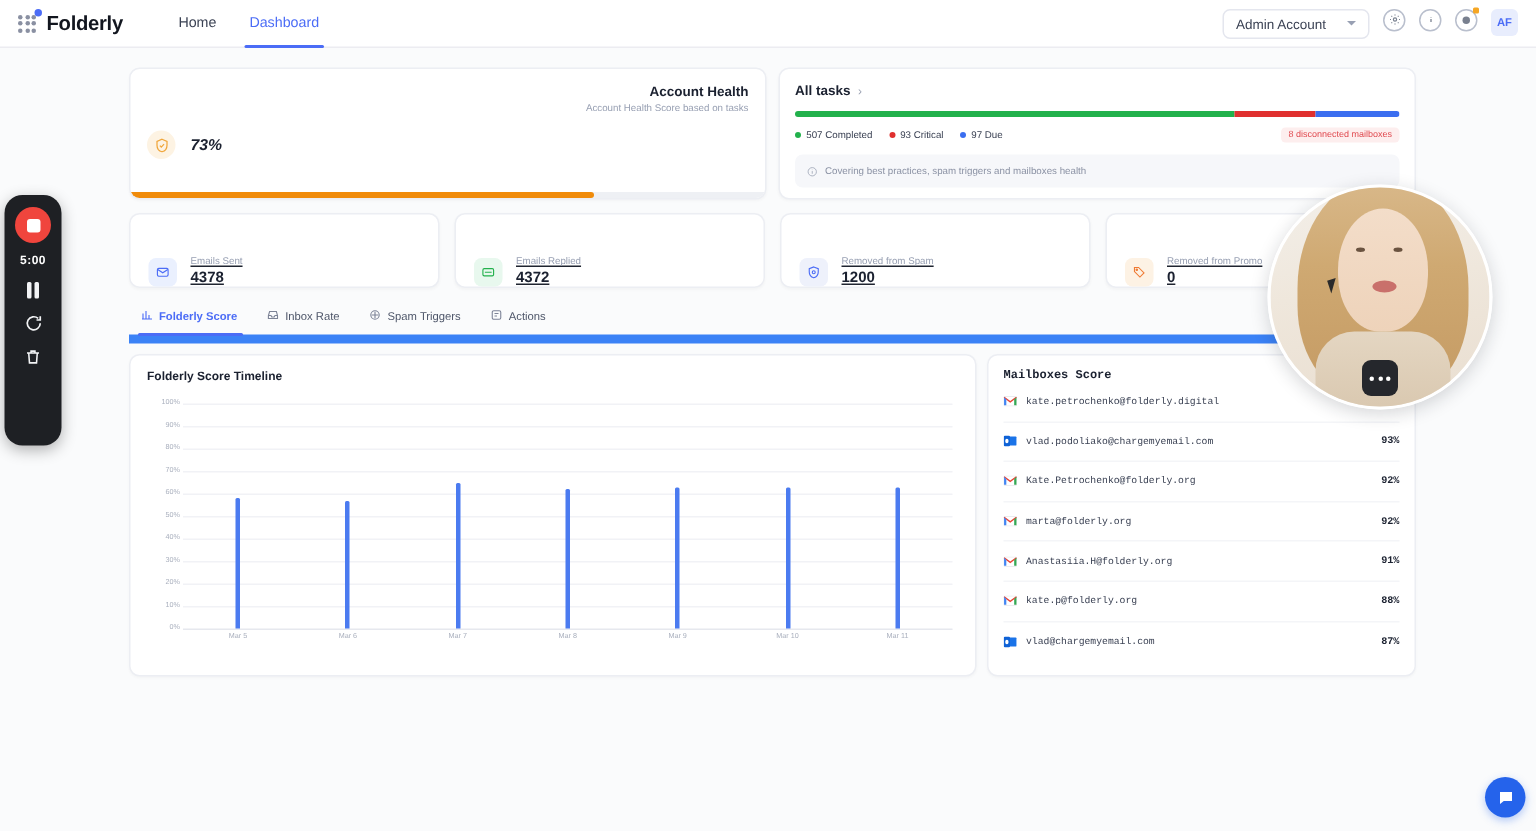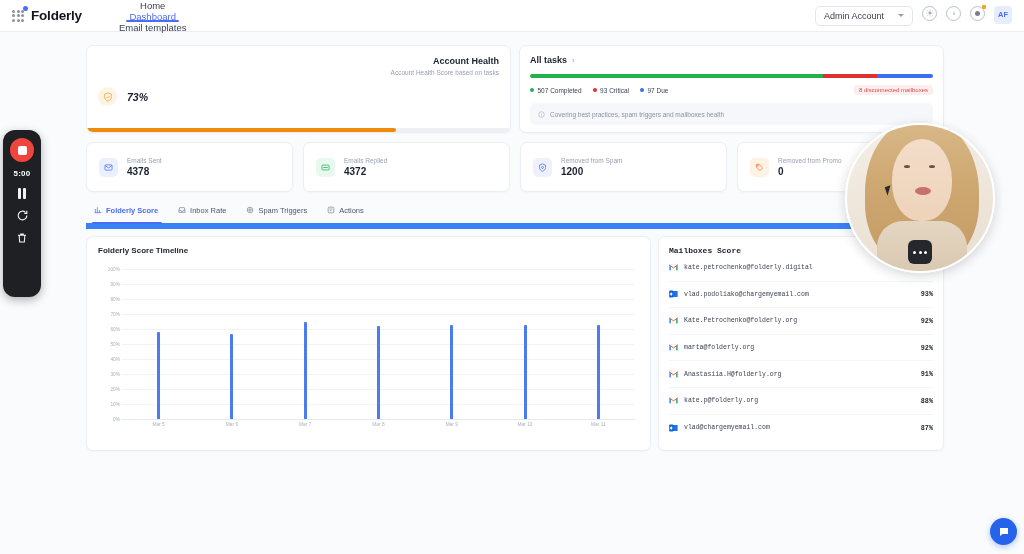--- a/index.html
+++ b/index.html
@@ -18,21 +18,21 @@
     background: #ffffff; border-bottom: 1px solid #ececf1;
     display: flex; align-items: center; padding: 0 12px;
   }
   .grid-icon { width: 12px; height: 12px; display: grid;
     grid-template-columns: repeat(3,1fr); grid-template-rows: repeat(3,1fr);
     gap: 1.5px; margin-right: 7px; position: relative; }
   .grid-icon i { background: #8a90a2; border-radius: 50%; display:block; }
   .grid-icon::after { content:""; position:absolute; top:-4px; right:-4px;
     width:5px; height:5px; background:#4b6cf6; border-radius:50%; }
   .brand { font-size: 13.5px; font-weight: 700; letter-spacing: -0.2px; color: #12161f; }
-  .nav { display: flex; align-items: center; margin-left: 26px; height: 32px; flex-direction: column; }
+  .nav { display: flex; align-items: center; margin-left: 26px; height: 32px; }
   .nav-item { font-size: 9.5px; color: #3b4254; padding: 0 11px; height: 32px;
     display: flex; align-items: center; cursor: pointer; position: relative; }
   .nav-item.active { color: #4b6cf6; }
   .nav-item.active::after { content:""; position:absolute; left:8px; right:8px;
     bottom:0; height:2px; background:#4b6cf6; border-radius:1px; }
   .topbar-right { margin-left: auto; display: flex; align-items: flex-start; gap: 9px; }
   .acct-select { display:flex; align-items:center; gap:14px; border:1px solid #e4e6ee;
     border-radius: 5px; padding: 4px 8px; font-size: 9px; color:#3b4254; background:#fff;
     cursor: pointer; }
   .chev { width:0;height:0;border-left:3px solid transparent;border-right:3px solid transparent;
@@ -70,21 +70,21 @@
   .lg{display:flex;align-items:center;gap:3.5px;font-size:6.5px;color:#3b4254;}
   .lg .dot{width:4px;height:4px;border-radius:50%;}
   .at-warn{margin-left:auto;font-size:6px;color:#e0494f;background:#fdeeee;
     border-radius:3px;padding:2px 5px;white-space:nowrap;}
   .at-note{margin-top:8px;background:#f6f7fa;border-radius:5px;height:22px;
     display:flex;align-items:center;gap:5px;padding:0 8px;font-size:6.5px;color:#8b92a4;}
 
   
   .stats{position:absolute;left:86px;top:142px;width:858px;height:50px;display:flex;gap:10px;}
   .stat{flex:1;background:#fff;border:1px solid #eceef3;border-radius:7px;
-    box-shadow:0 1px 2px rgba(20,25,40,0.03);display:flex;align-items:center;gap:9px;padding:0 12px;}
+    box-shadow:0 1px 2px rgba(20,25,40,0.03);display:flex;align-items:flex-end;gap:9px;padding:0 12px;text-decoration:underline;}
   .stat-ic{width:19px;height:19px;border-radius:5px;display:flex;align-items:center;
     justify-content:center;font-size:9px;flex:none;}
   .stat-label{font-size:6.5px;color:#98a0b3;}
   .stat-val{font-size:10px;font-weight:700;color:#1b2130;margin-top:2px;}
 
   
   .tabsrow{position:absolute;left:86px;top:203px;width:858px;height:26px;
     display:flex;align-items:flex-end;border-bottom:6px solid #3b82f6;}
   .tab{display:flex;align-items:center;gap:4px;font-size:7.5px;color:#4e5669;
     padding:0 10px;height:26px;cursor:pointer;position:relative;}
@@ -180,23 +180,20 @@
     </span>
     <span class="brand">Folderly</span>
 
     <div class="nav">
       <div class="nav-item">
         <span>Home</span>
       </div>
       <div class="nav-item active">
         <span>Dashboard</span>
       </div>
-      <div class="nav-item">
-        <span>Email templates</span>
-      </div>
     </div>
 
     <div class="topbar-right">
       <div class="acct-select">
         <span>Admin Account</span>
         <span class="chev"></span>
       </div>
       <div class="ic-btn">
         <svg width="8" height="8" viewBox="0 0 24 24" fill="none" stroke="#79808f" stroke-width="2.4">
           <circle cx="12" cy="12" r="3.2"></circle>

